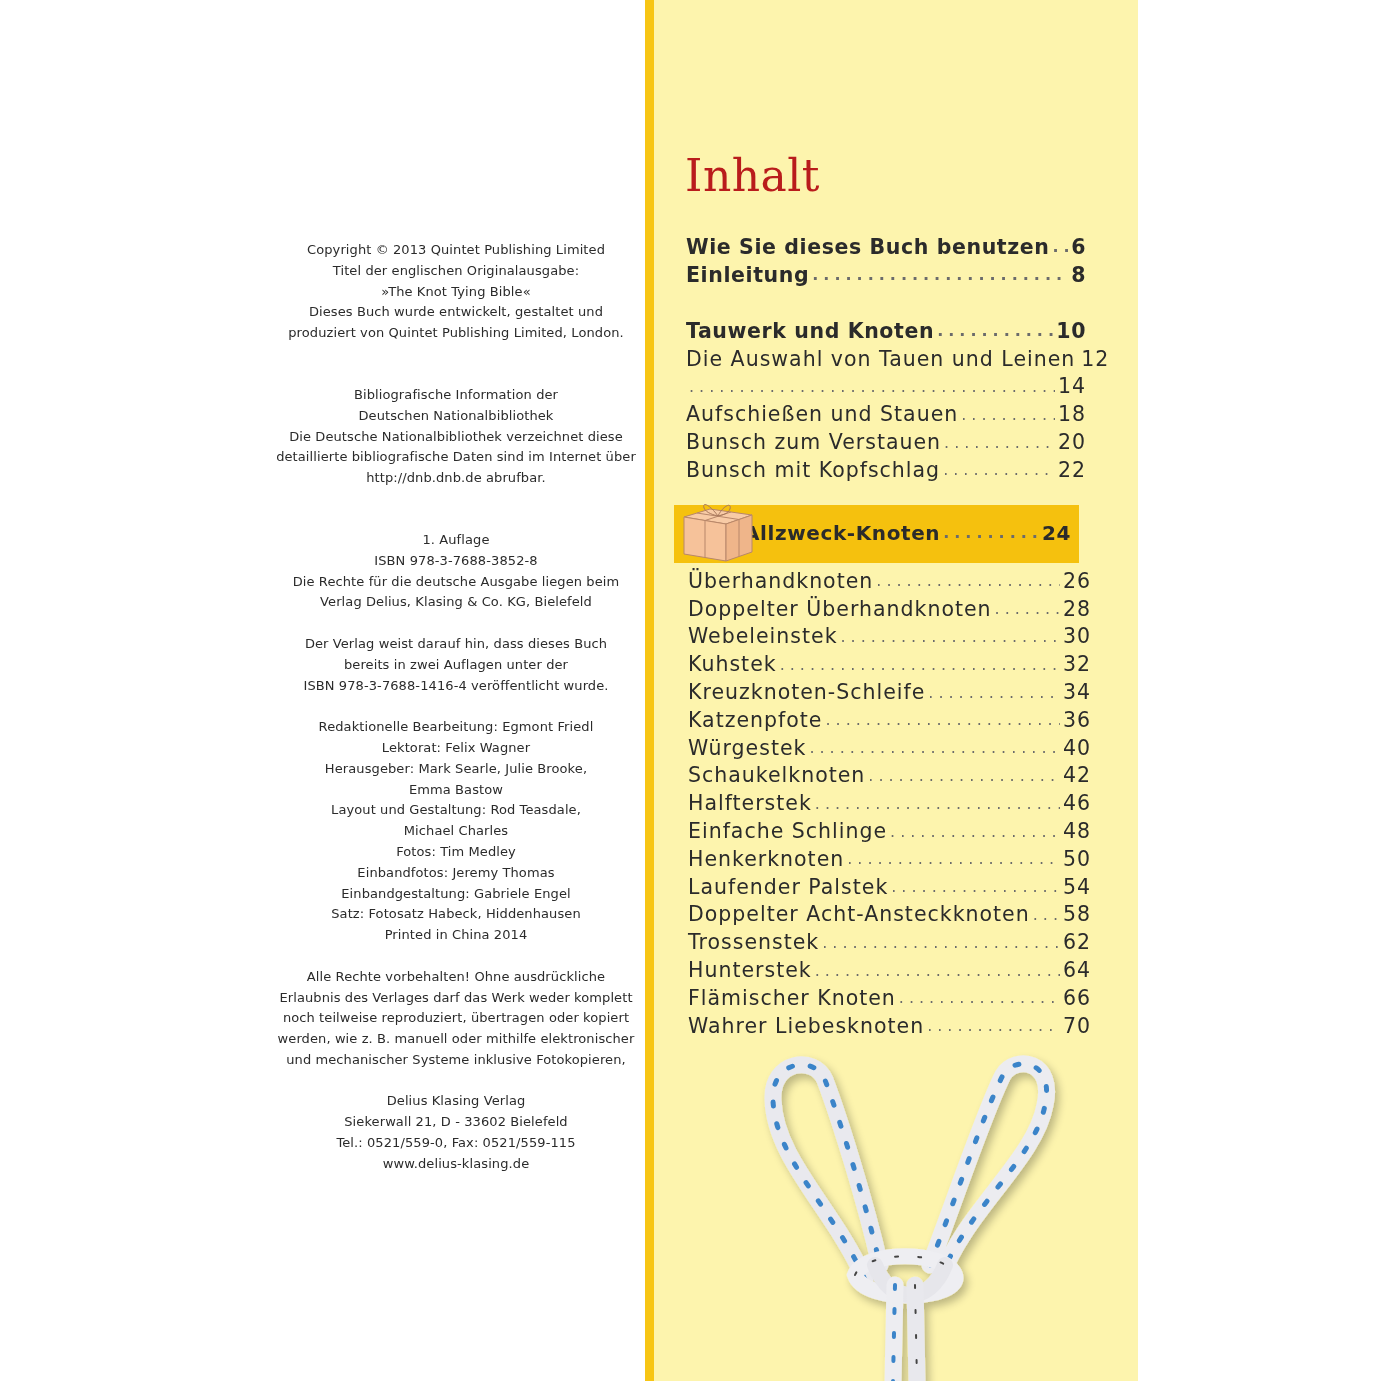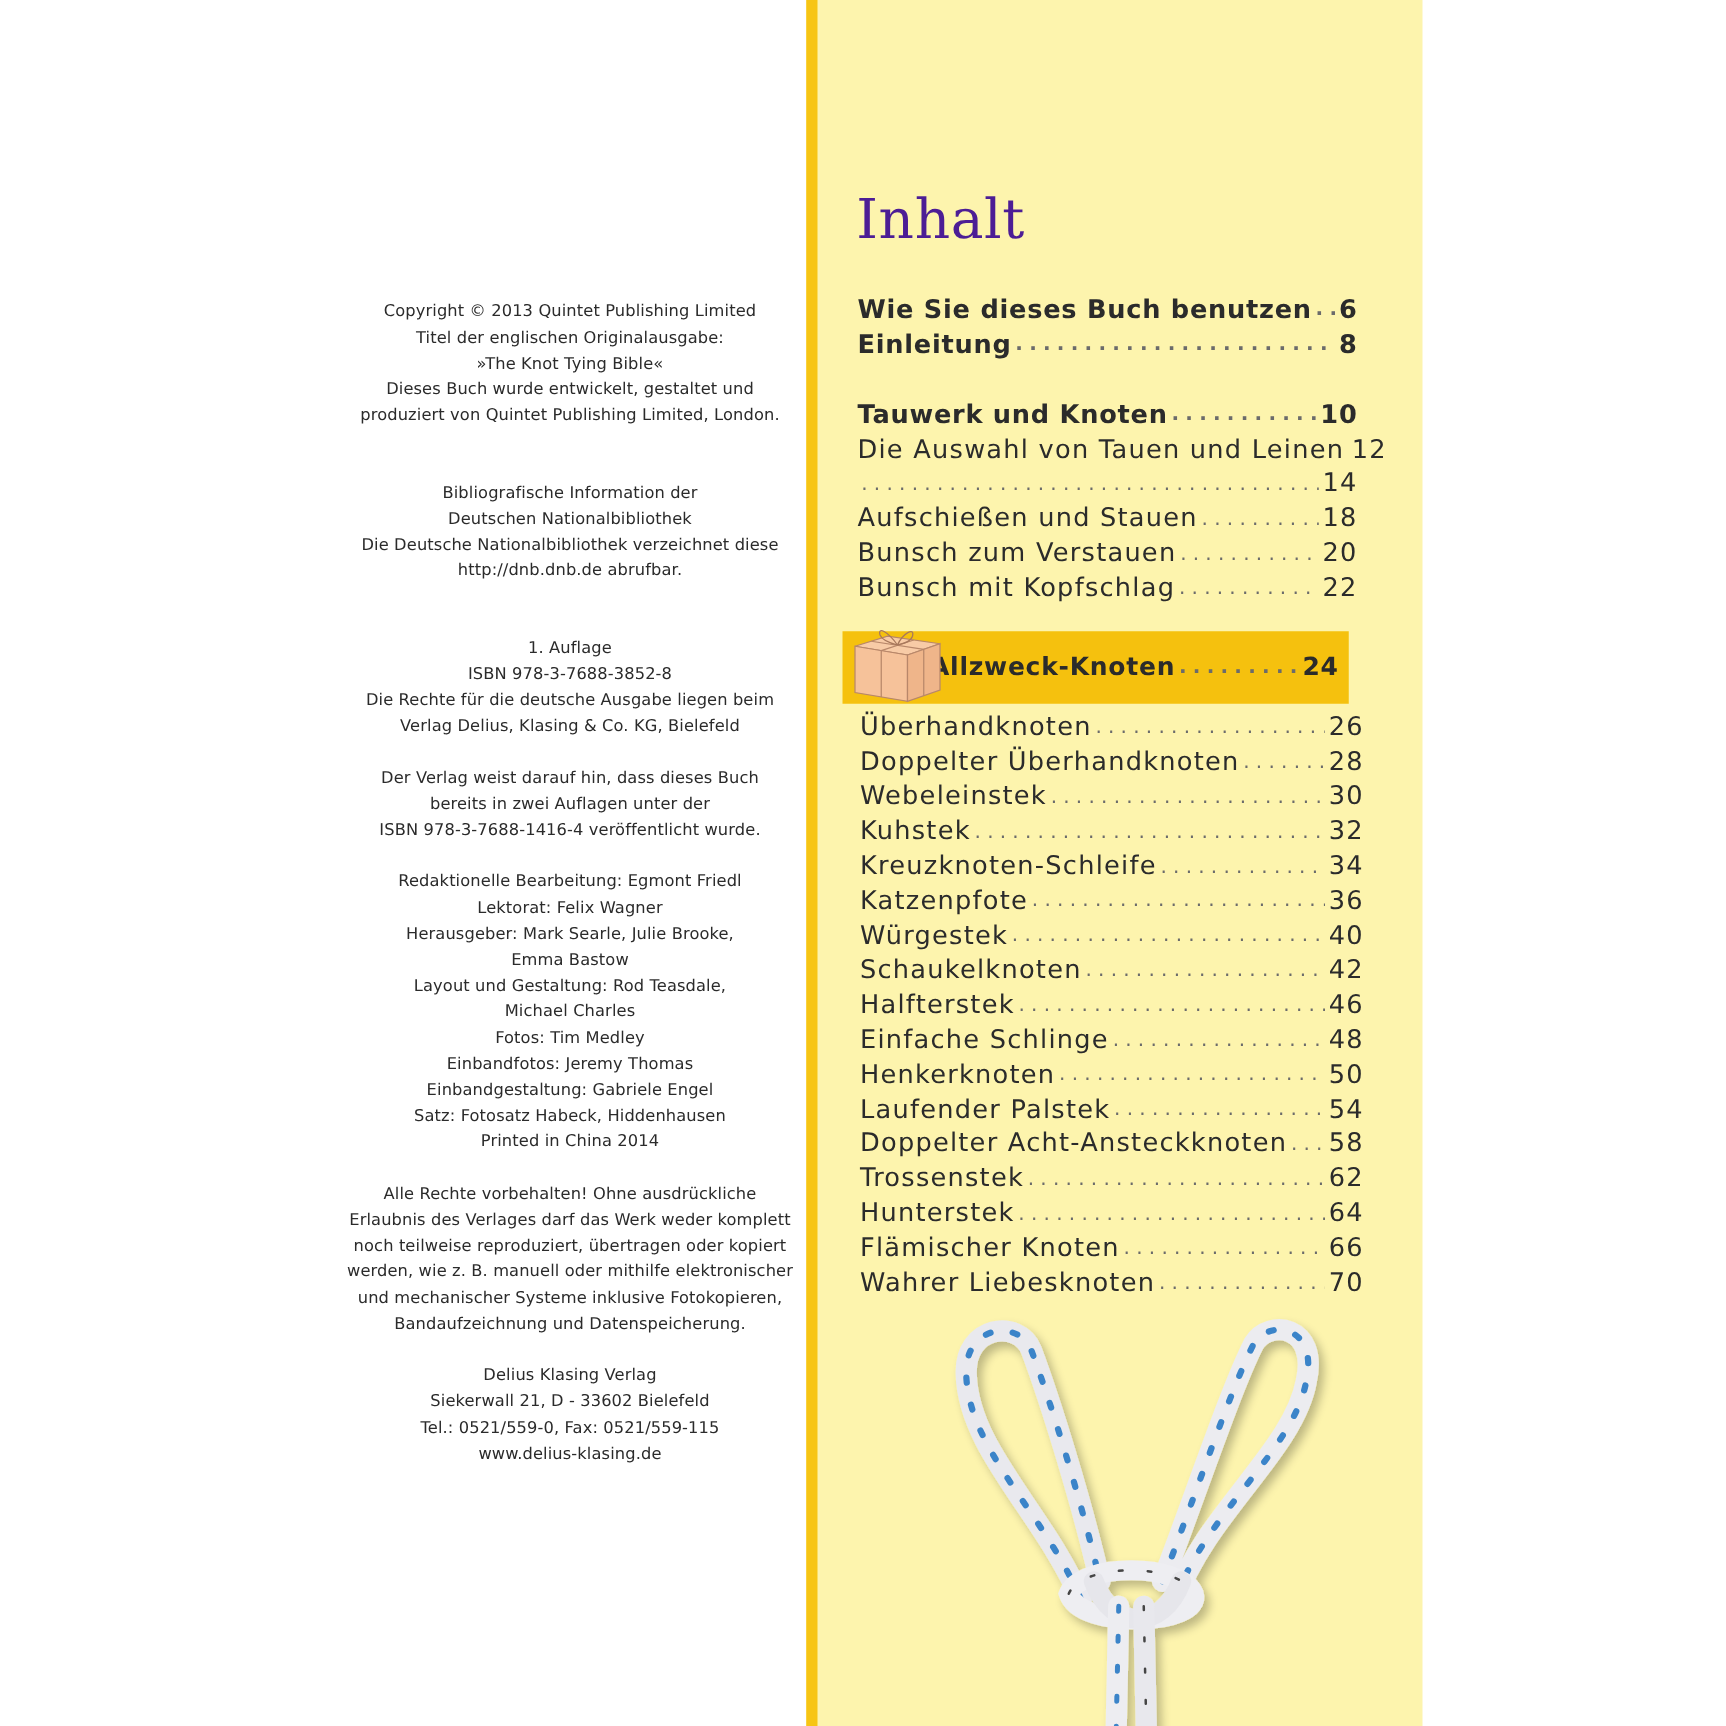--- a/index.html
+++ b/index.html
@@ -20,21 +20,21 @@
 
     .panel {
       position: absolute; left: 645px; top: 0; width: 493px; height: 1381px;
       background: #fdf4ad;
     }
     .panel-stripe {
       position: absolute; left: 0; top: 0; width: 9px; height: 100%; background: #f7c514;
     }
     .toc-title {
       position: absolute; left: 40px; top: 150px;
-      font-family: "DejaVu Serif", serif; font-size: 44px; color: #4c1d95; letter-spacing: 0.5px;
+      font-family: "DejaVu Serif", serif; font-size: 44px; color: #b91c1c; letter-spacing: 0.5px;
     }
     .toc {
       position: absolute; left: 41px; width: 400px;
     }
     .toc-row {
       display: flex; align-items: center; height: 27.8px;
       font-size: 20.5px; color: #2b2b2b; letter-spacing: 1px; white-space: nowrap;
     }
     .toc-row .label { flex: 0 0 auto; }
     .toc-row .dots {
@@ -71,20 +71,21 @@
     <span class="line">Titel der englischen Originalausgabe:</span>
     <span class="line">»The Knot Tying Bible«</span>
     <span class="line">Dieses Buch wurde entwickelt, gestaltet und</span>
     <span class="line">produziert von Quintet Publishing Limited, London.</span>
   </div>
   <div class="gap-lg"></div>
   <div class="block">
     <span class="line">Bibliografische Information der</span>
     <span class="line">Deutschen Nationalbibliothek</span>
     <span class="line">Die Deutsche Nationalbibliothek verzeichnet diese</span>
+    <span class="line">detaillierte bibliografische Daten sind im Internet über</span>
     <span class="line">http://dnb.dnb.de abrufbar.</span>
   </div>
   <div class="gap-lg"></div>
   <div class="block">
     <span class="line">1. Auflage</span>
     <span class="line">ISBN 978-3-7688-3852-8</span>
     <span class="line">Die Rechte für die deutsche Ausgabe liegen beim</span>
     <span class="line">Verlag Delius, Klasing &amp; Co. KG, Bielefeld</span>
   </div>
   <div class="gap-sm"></div>
@@ -107,21 +108,20 @@
     <span class="line">Satz: Fotosatz Habeck, Hiddenhausen</span>
     <span class="line">Printed in China 2014</span>
   </div>
   <div class="gap-sm"></div>
   <div class="block">
     <span class="line">Alle Rechte vorbehalten! Ohne ausdrückliche</span>
     <span class="line">Erlaubnis des Verlages darf das Werk weder komplett</span>
     <span class="line">noch teilweise reproduziert, übertragen oder kopiert</span>
     <span class="line">werden, wie z. B. manuell oder mithilfe elektronischer</span>
     <span class="line">und mechanischer Systeme inklusive Fotokopieren,</span>
-    <span class="line">Bandaufzeichnung und Datenspeicherung.</span>
   </div>
   <div class="gap-sm"></div>
   <div class="block">
     <span class="line">Delius Klasing Verlag</span>
     <span class="line">Siekerwall 21, D - 33602 Bielefeld</span>
     <span class="line">Tel.: 0521/559-0, Fax: 0521/559-115</span>
     <span class="line">www.delius-klasing.de</span>
   </div>
 </div>
 

